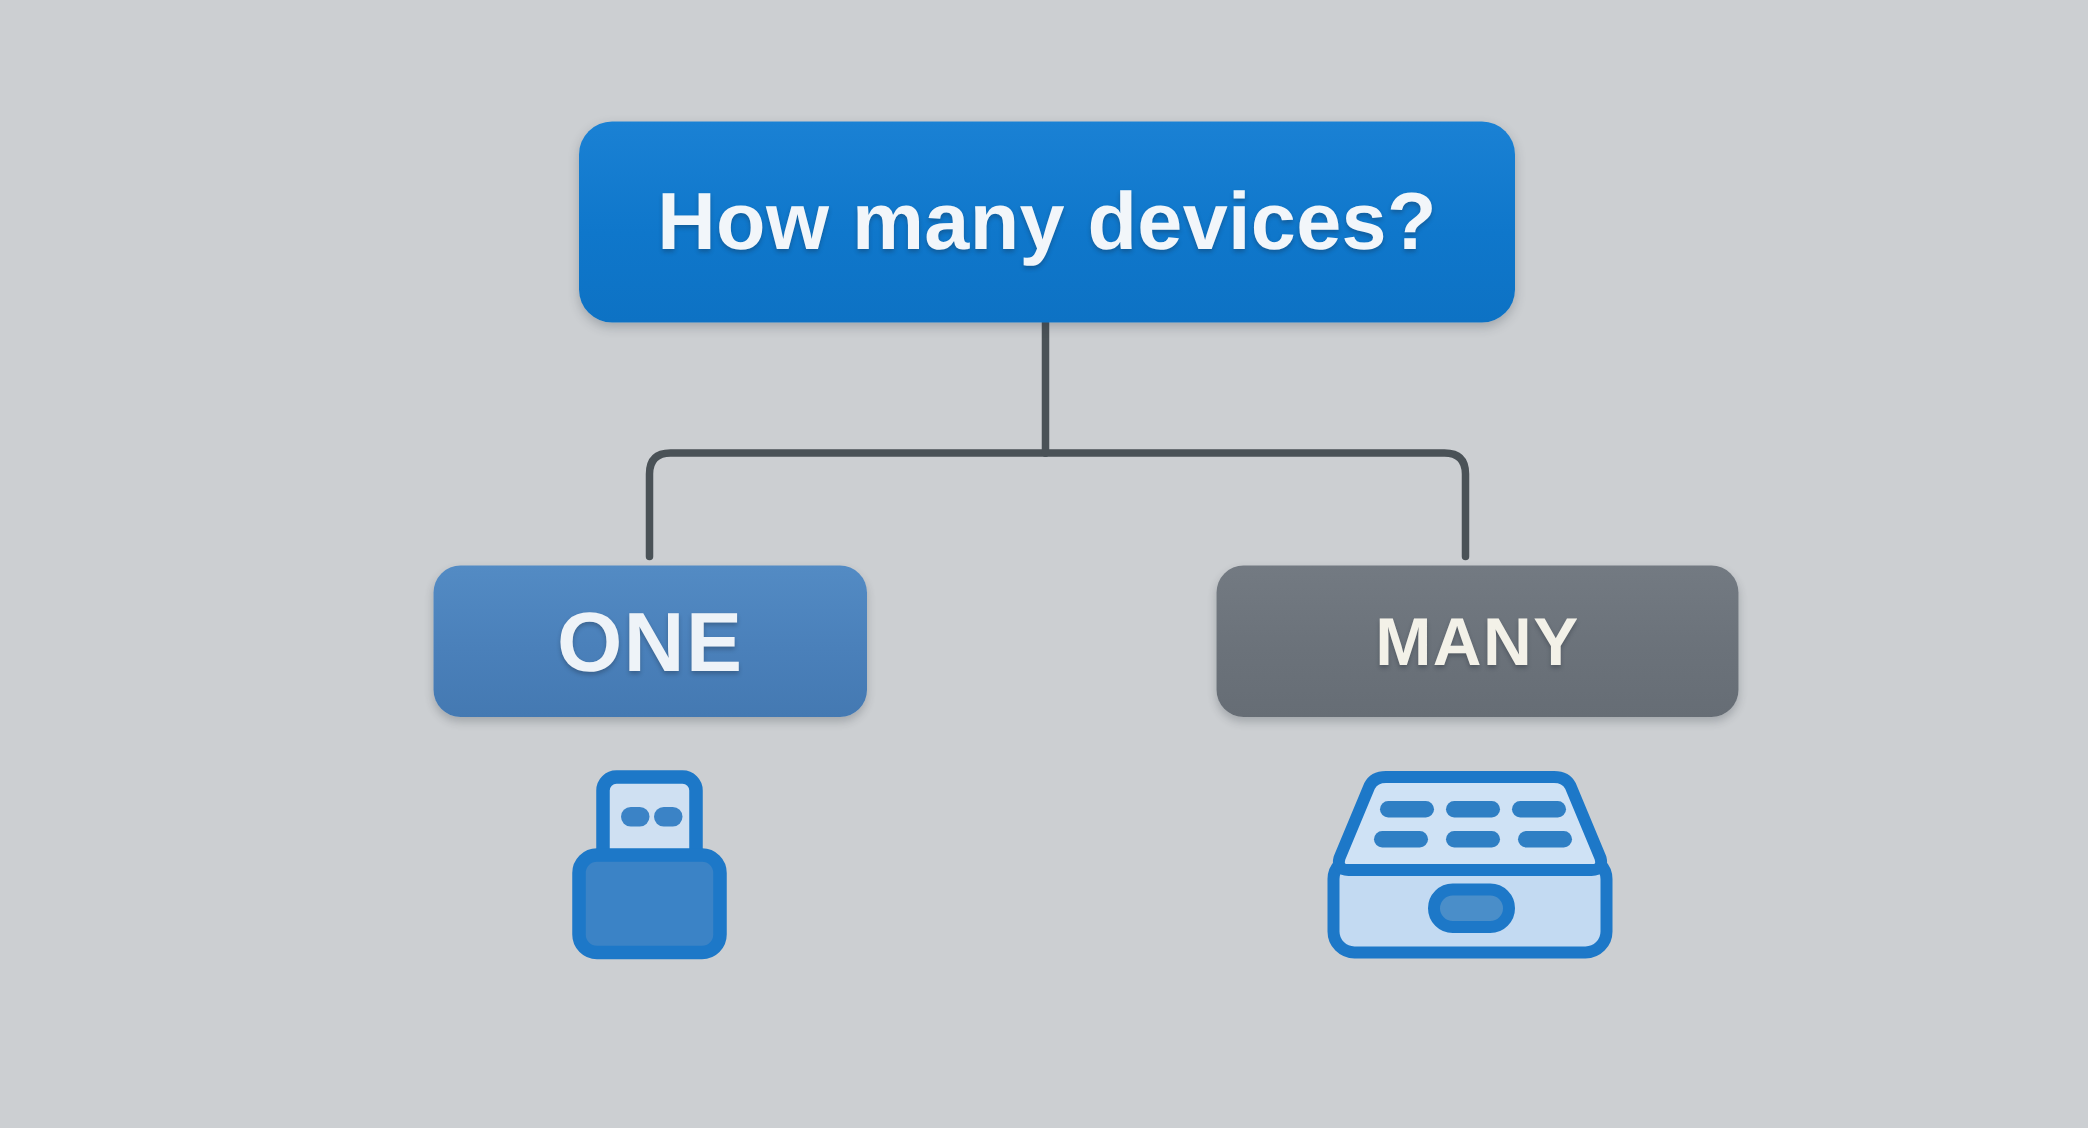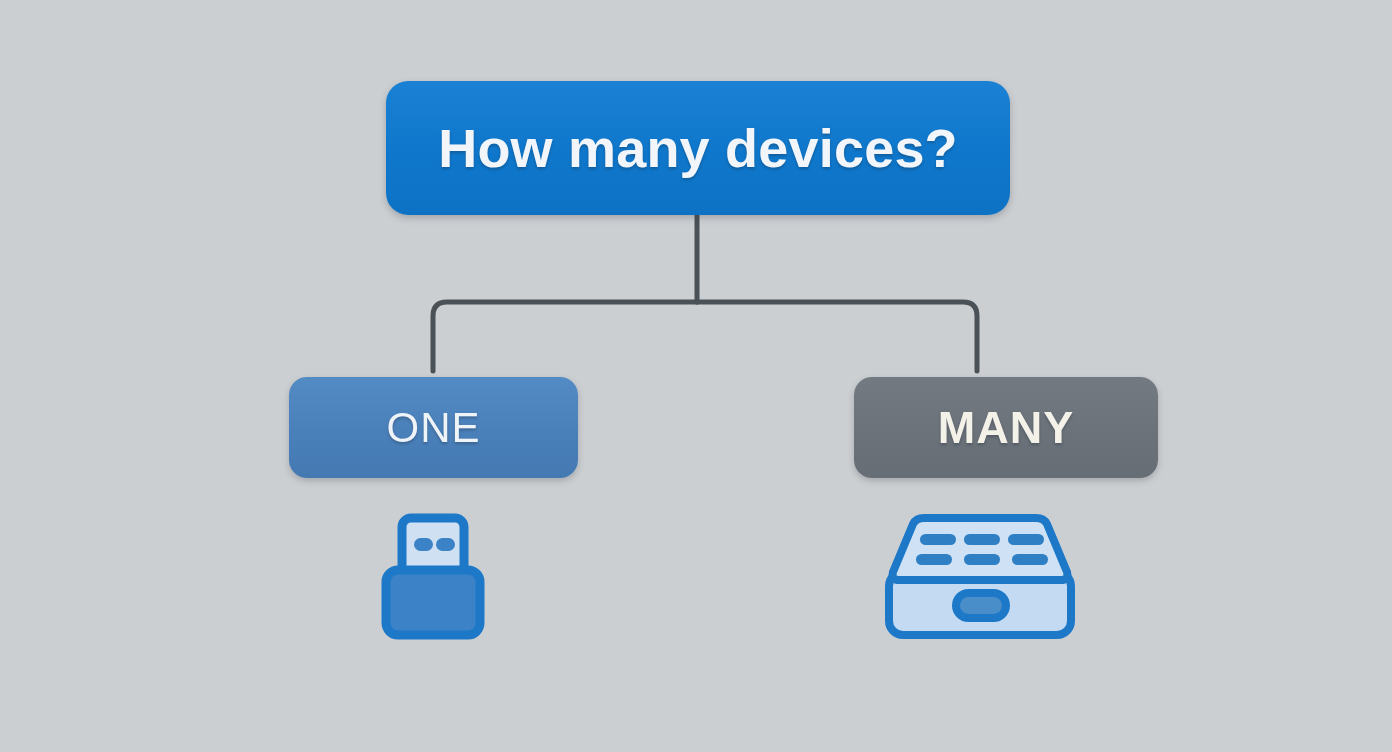--- a/index.html
+++ b/index.html
@@ -69,30 +69,30 @@
     left: 289px;
     top: 377px;
     width: 289px;
     height: 101px;
     background: linear-gradient(180deg, #538bc4 0%, #4a80ba 55%, #4479b2 100%);
     border-radius: 18px;
     box-shadow: 0 3px 6px rgba(40,50,60,.24);
   }
   #node-one .node-label {
     color: #eef3f8;
-    font-size: 42px;
-    font-weight: 400;
+    font-size: 56px;
+    font-weight: 700;
     letter-spacing: 1px;
   }
 
   
   #node-many {
-    left: 854px;
+    left: 811px;
     top: 377px;
-    width: 304px;
+    width: 348px;
     height: 101px;
     background: linear-gradient(180deg, #737a82 0%, #6b727a 55%, #666d75 100%);
     border-radius: 18px;
     box-shadow: 0 3px 6px rgba(40,50,60,.24);
   }
   #node-many .node-label {
     color: #f3f1e8;
     font-size: 45px;
     font-weight: 700;
     letter-spacing: 1px;

